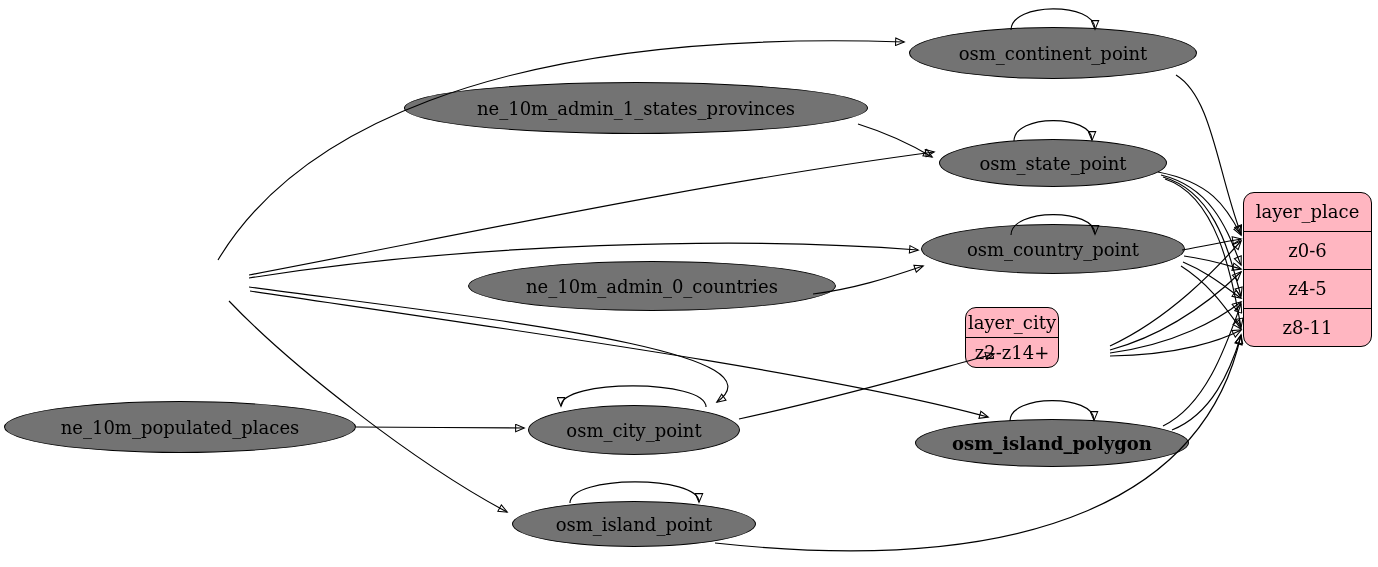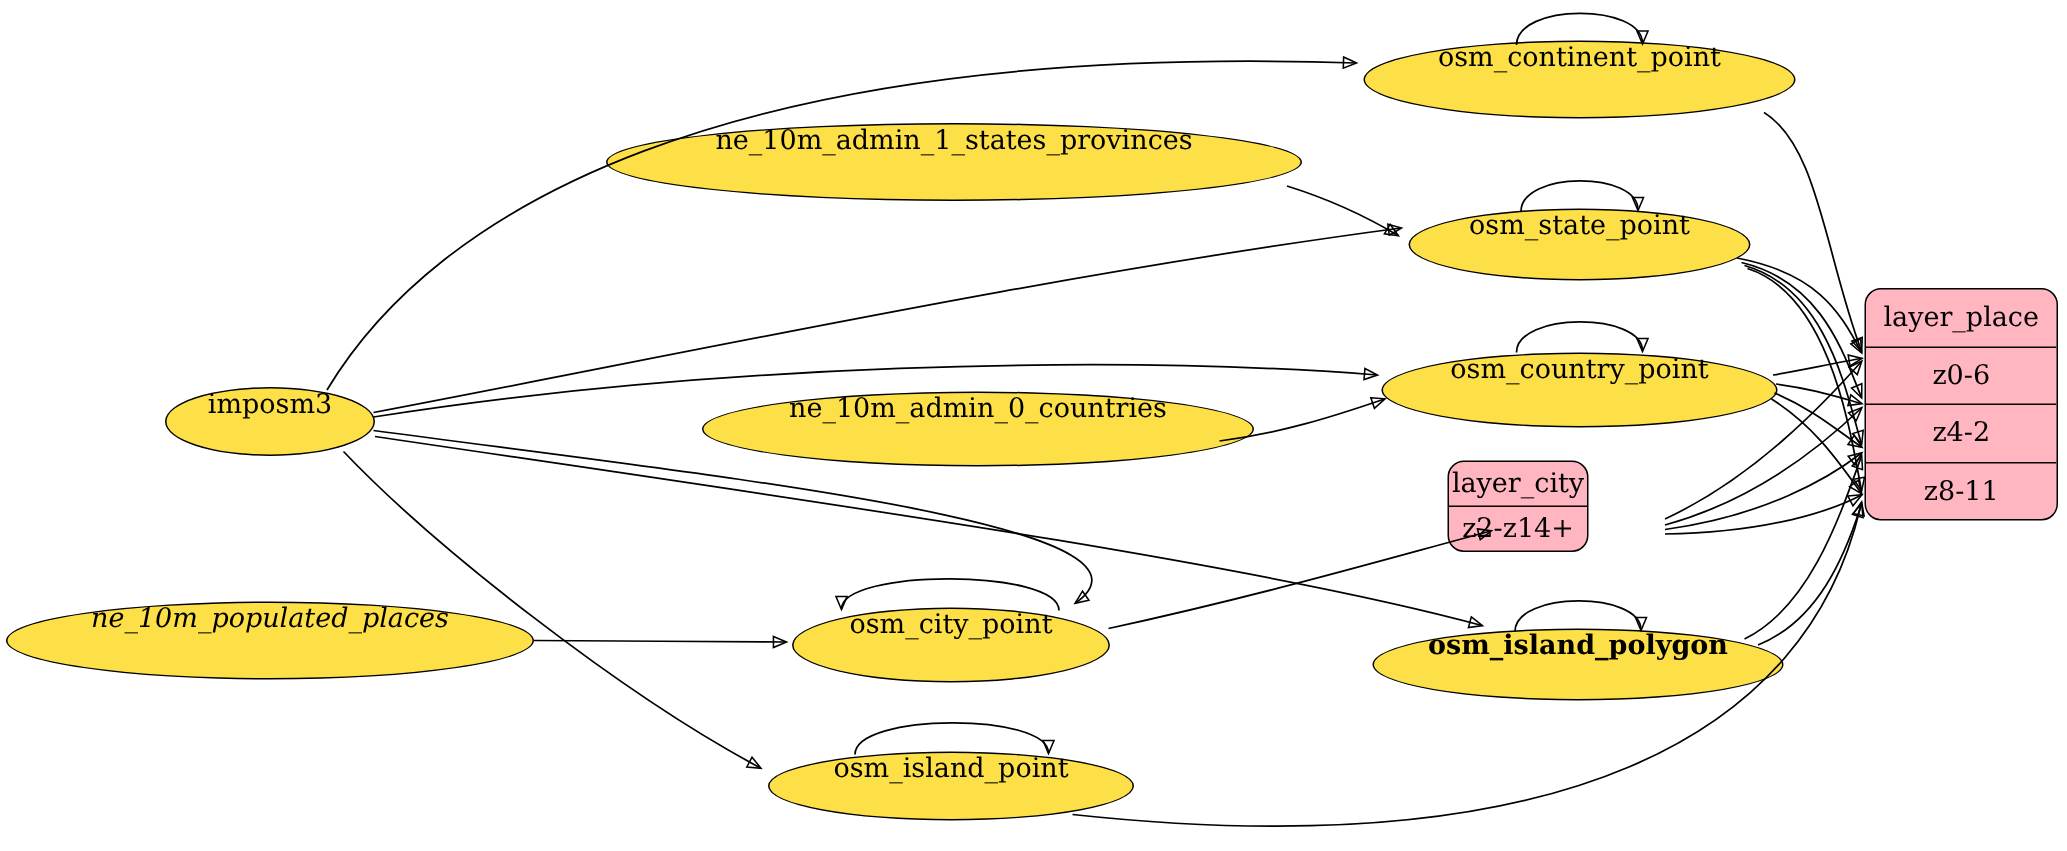--- a/index.html
+++ b/index.html
@@ -2,80 +2,77 @@
 <html><head>
 <meta charset="utf-8">
 <style>
   html,body{margin:0;padding:0;background:#ffffff;}
   #diagram{
     position:relative;width:1378px;height:567px;background:#ffffff;
     font-family:"DejaVu Serif","Liberation Serif",serif;
     font-size:18px;color:#000;overflow:hidden;
   }
   .ellipse-node{
-    position:absolute;box-sizing:border-box;background:#fde047;
+    position:absolute;box-sizing:border-box;background:#737373;
     border:1.3px solid #000;border-radius:50%;
-    display:flex;align-items:flex-start;justify-content:center;
+    display:flex;align-items:center;justify-content:center;
     white-space:nowrap;z-index:1;
   }
   .record-node{
     position:absolute;box-sizing:border-box;background:#ffb6c1;
     border:1.3px solid #000;border-radius:11px;z-index:1;
     display:flex;flex-direction:column;overflow:hidden;
   }
   .record-row{
     flex:1;display:flex;align-items:center;justify-content:center;
     border-top:1.3px solid #000;white-space:nowrap;box-sizing:border-box;
   }
   .record-row.first{border-top:none;}
   #edge-layer{position:absolute;left:0;top:0;z-index:3;pointer-events:none;}
   #edge-layer path{fill:none;stroke:#000;stroke-width:1.15px;}
 </style>
 </head>
 <body>
 
 <div id="diagram">
-    <div class="ellipse-node" style="left: 110px; top: 258px; width: 140px; height: 46px;">
-      <span>imposm3</span>
-    </div>
     <div class="ellipse-node" style="left: 404px; top: 82px; width: 464px; height: 52px;">
       <span>ne_10m_admin_1_states_provinces</span>
     </div>
     <div class="ellipse-node" style="left: 468px; top: 261px; width: 368px; height: 50px;">
       <span>ne_10m_admin_0_countries</span>
     </div>
-    <div class="ellipse-node" style="left: 4px; top: 401px; width: 352px; height: 52px; font-style: italic;">
+    <div class="ellipse-node" style="left: 4px; top: 401px; width: 352px; height: 52px;">
       <span>ne_10m_populated_places</span>
     </div>
     <div class="ellipse-node" style="left: 909px; top: 27px; width: 288px; height: 52px;">
       <span>osm_continent_point</span>
     </div>
     <div class="ellipse-node" style="left: 939px; top: 139px; width: 228px; height: 48px;">
       <span>osm_state_point</span>
     </div>
-    <div class="ellipse-node" style="left: 921px; top: 235px; width: 264px; height: 50px;">
+    <div class="ellipse-node" style="left: 921px; top: 224px; width: 264px; height: 50px;">
       <span>osm_country_point</span>
     </div>
     <div class="ellipse-node" style="left: 528px; top: 405px; width: 212px; height: 50px;">
       <span>osm_city_point</span>
     </div>
     <div class="ellipse-node" style="left: 915px; top: 419px; width: 274px; height: 48px; font-weight: bold;">
       <span>osm_island_polygon</span>
     </div>
     <div class="ellipse-node" style="left: 512px; top: 501px; width: 244px; height: 46px;">
       <span>osm_island_point</span>
     </div>
     <div class="record-node" style="left: 965px; top: 307px; width: 94px; height: 61px;">
       <div class="record-row first">layer_city</div>
       <div class="record-row">z2-z14+</div>
     </div>
     <div class="record-node" style="left: 1243px; top: 192px; width: 129px; height: 155px;">
       <div class="record-row first">layer_place</div>
       <div class="record-row">z0-6</div>
-      <div class="record-row">z4-2</div>
+      <div class="record-row">z4-5</div>
       <div class="record-row">z8-11</div>
     </div>
     <svg id="edge-layer" width="1378" height="567">
       <defs>
         <marker id="arrow" viewBox="0 0 10 10" refX="9.3" refY="5" markerWidth="12.5" markerHeight="9" orient="auto" markerUnits="userSpaceOnUse">
           <path d="M 0,0.9 L 9.7,5 L 0,9.1 z" fill="#000" stroke="none"></path>
         </marker>
       </defs>
       <path d="M 218,260 C 290,140 480,28 904,42" marker-end="url(#arrow)"></path>
       <path d="M 249,275 C 460,235 700,183 934,152" marker-end="url(#arrow)"></path>

